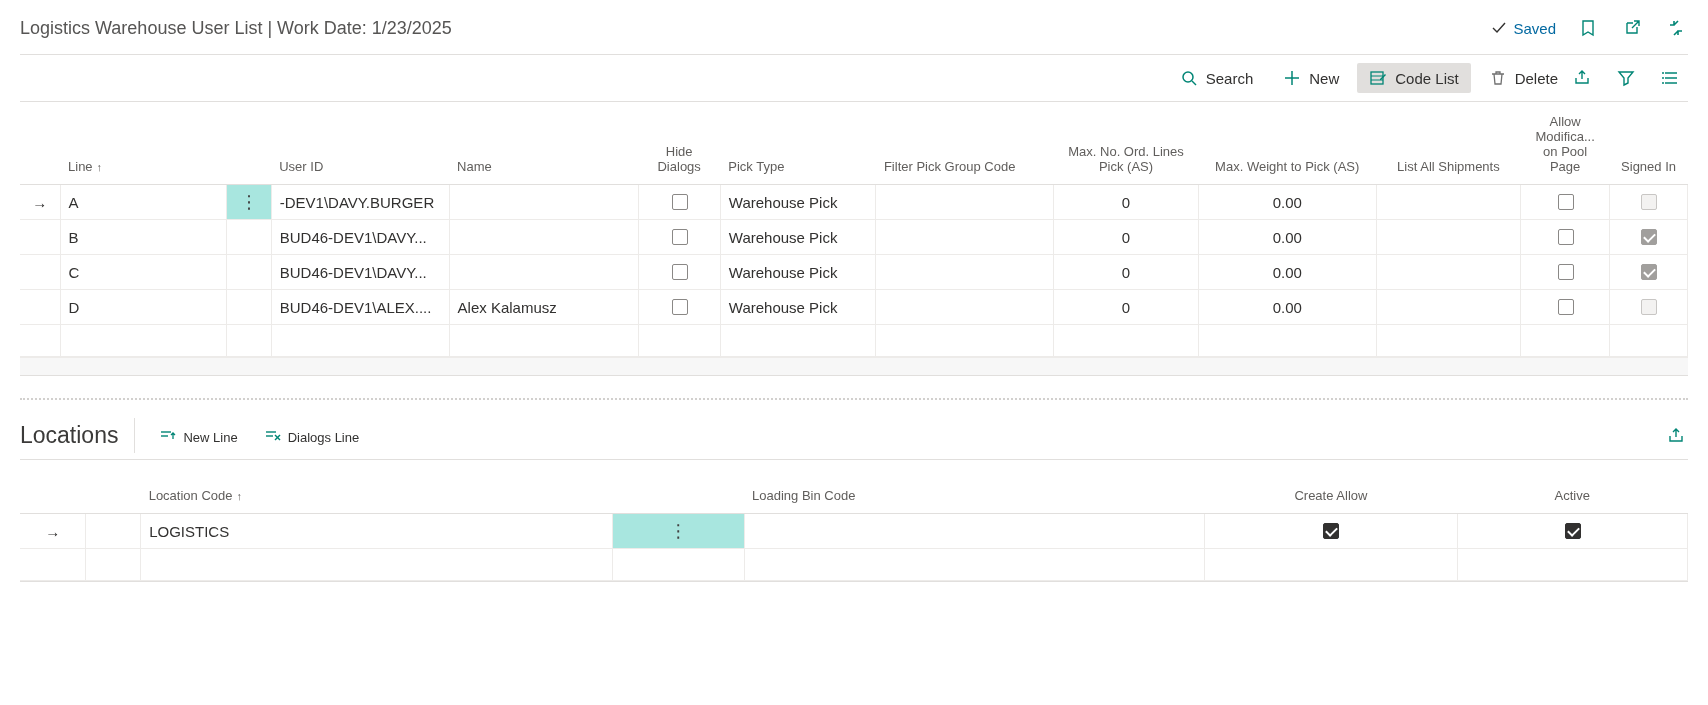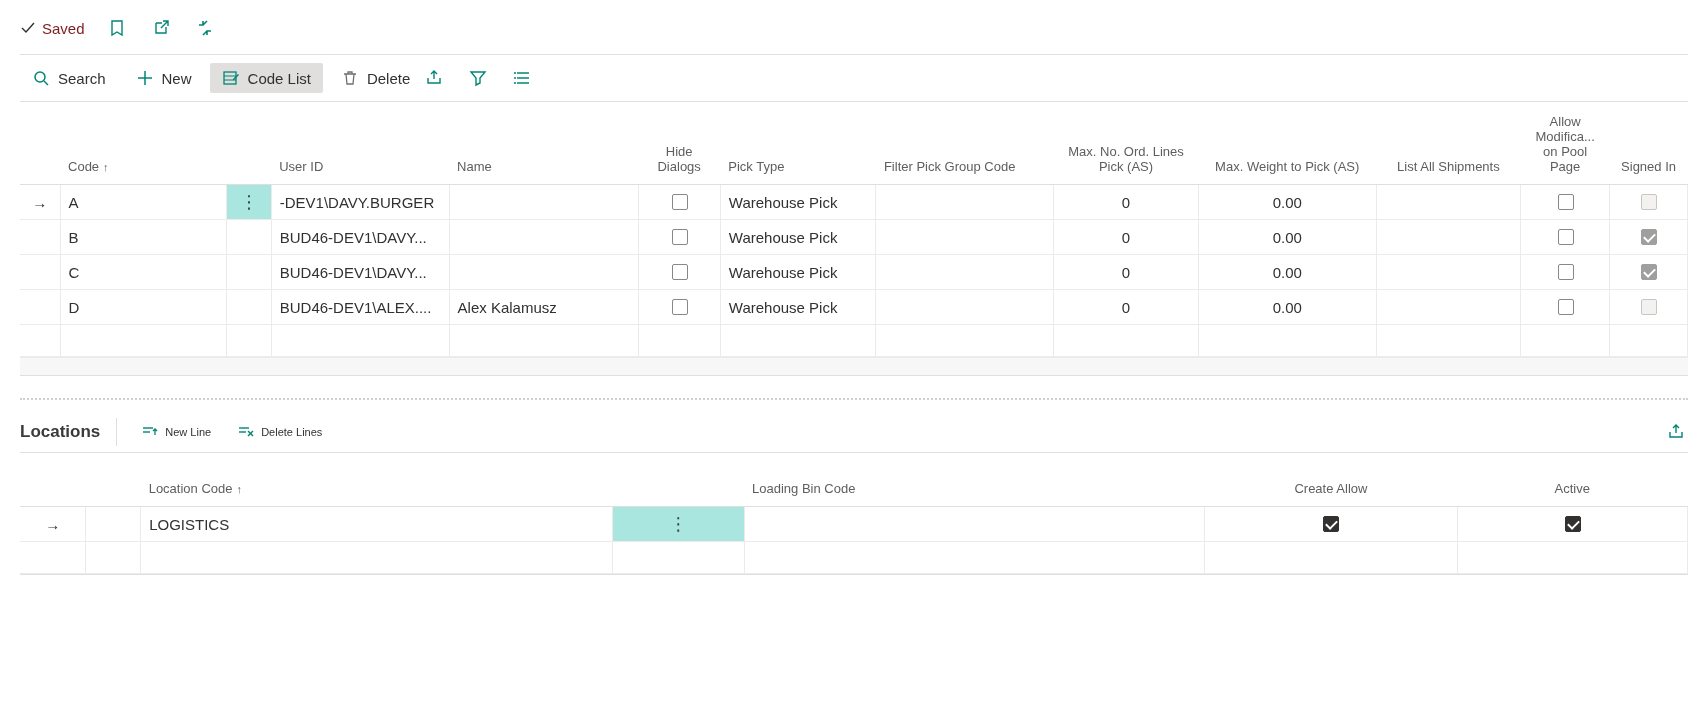--- a/index.html
+++ b/index.html
@@ -38,39 +38,39 @@
   }
   .header-right {
     display: flex;
     align-items: center;
     gap: 20px;
   }
   .saved {
     display: inline-flex;
     align-items: center;
     gap: 6px;
-    color: #7f1d1d;
+    color: #0369a1;
     font-size: 15px;
   }
   .icon-btn {
     display: inline-flex;
     align-items: center;
     justify-content: center;
     width: 24px;
     height: 24px;
     cursor: pointer;
     color: var(--teal);
   }
   .icon-btn svg, .icon-plain svg { display: block; }
 
   
   .toolbar {
     display: flex;
     align-items: center;
-    justify-content: flex-start;
+    justify-content: flex-end;
     padding: 8px 0;
     border-bottom: 1px solid var(--border-light);
   }
   .toolbar-left { display: flex; align-items: center; gap: 6px; }
   .tool-btn {
     display: inline-flex;
     align-items: center;
     gap: 8px;
     padding: 6px 12px;
     font-size: 15px;
@@ -150,36 +150,37 @@
 
   
   .sub-toolbar {
     display: flex;
     align-items: center;
     justify-content: space-between;
     border-bottom: 1px solid var(--border-light);
     padding-bottom: 6px;
   }
   .sub-left { display: flex; align-items: center; gap: 10px; }
-  .sub-title { font-size: 17px; font-weight: 700; color: #3b3a39; padding: 4px 4px 4px 0; border-right: 1px solid var(--border-light); padding-right: 16px; margin-right:6px;}
+  .sub-title { font-size: 23px; font-weight: 400; color: #3b3a39; padding: 4px 4px 4px 0; border-right: 1px solid var(--border-light); padding-right: 16px; margin-right:6px;}
   .sub-btn {
-    display: inline-flex; align-items: center; gap: 6px;
-    padding: 4px 8px; font-size: 11px; cursor:pointer;
+    display: inline-flex; align-items: flex-end; gap: 6px;
+    padding: 4px 8px; font-size: 13px; cursor:pointer;
   }
   .sub-btn .ico { color: var(--teal); width:18px;height:18px;display:inline-flex;align-items:center;justify-content:center;}
 
   table.grid.locations th { padding-top: 24px; }
   .cell-highlight { background: var(--cell-highlight); text-align:center; }
 
   .sort-arrow { font-size: 11px; margin-left: 4px; color: var(--text-muted); }
 </style>
 </head>
 <body>
 
 <div class="header-bar">
+  <div class="page-title">Logistics Warehouse User List | Work Date: 1/23/2025</div>
   <div class="header-right">
     <span class="saved">
       <svg width="16" height="16" viewBox="0 0 16 16">
           <path d="M2 8 L6 12 L14 3" stroke="#323130" stroke-width="1.4" fill="none"></path>
         </svg>
       <span>Saved</span>
     </span>
     <span class="icon-btn">
       <svg width="18" height="18" viewBox="0 0 18 18">
           <path d="M4 2h10v14l-5-3-5 3V2z" fill="none" stroke="currentColor" stroke-width="1.4"></path>
@@ -275,21 +276,21 @@
         <col style="width:160px">
         <col style="width:130px">
       <col style="width:160px">
         <col style="width:130px">
         <col style="width:80px">
         <col style="width:70px">
     </colgroup>
     <thead>
       <tr>
         <th></th>
-        <th><span>Code</span><span class="sort-arrow">↑</span></th>
+        <th><span>Line</span><span class="sort-arrow">↑</span></th>
         <th></th>
         <th>User ID</th>
         <th>Name</th>
         <th class="center">Hide Dialogs</th>
         <th>Pick Type</th>
         <th>Filter Pick Group Code</th>
         <th class="right">Max. No. Ord. Lines Pick (AS)</th>
         <th class="right">Max. Weight to Pick (AS)</th>
         <th class="right">List All Shipments</th>
         <th class="center">Allow Modifica... on Pool Page</th>
@@ -394,21 +395,21 @@
     </div>
     <div class="sub-btn">
       <span class="ico">
         <svg width="18" height="18" viewBox="0 0 18 18">
             <line x1="2" y1="5" x2="12" y2="5" stroke="currentColor" stroke-width="1.4"></line>
             <line x1="2" y1="9" x2="9" y2="9" stroke="currentColor" stroke-width="1.4"></line>
             <line x1="11" y1="8" x2="16" y2="13" stroke="currentColor" stroke-width="1.4"></line>
             <line x1="16" y1="8" x2="11" y2="13" stroke="currentColor" stroke-width="1.4"></line>
           </svg>
       </span>
-      <span>Delete Lines</span>
+      <span>Dialogs Line</span>
     </div>
   </div>
   <span class="icon-btn">
     <svg width="18" height="18" viewBox="0 0 18 18">
         <path d="M3 9v5h12V9M9 2v8M6 5l3-3 3 3" fill="none" stroke="currentColor" stroke-width="1.4"></path>
       </svg>
   </span>
 </div>
 
 <div class="grid-wrap">

